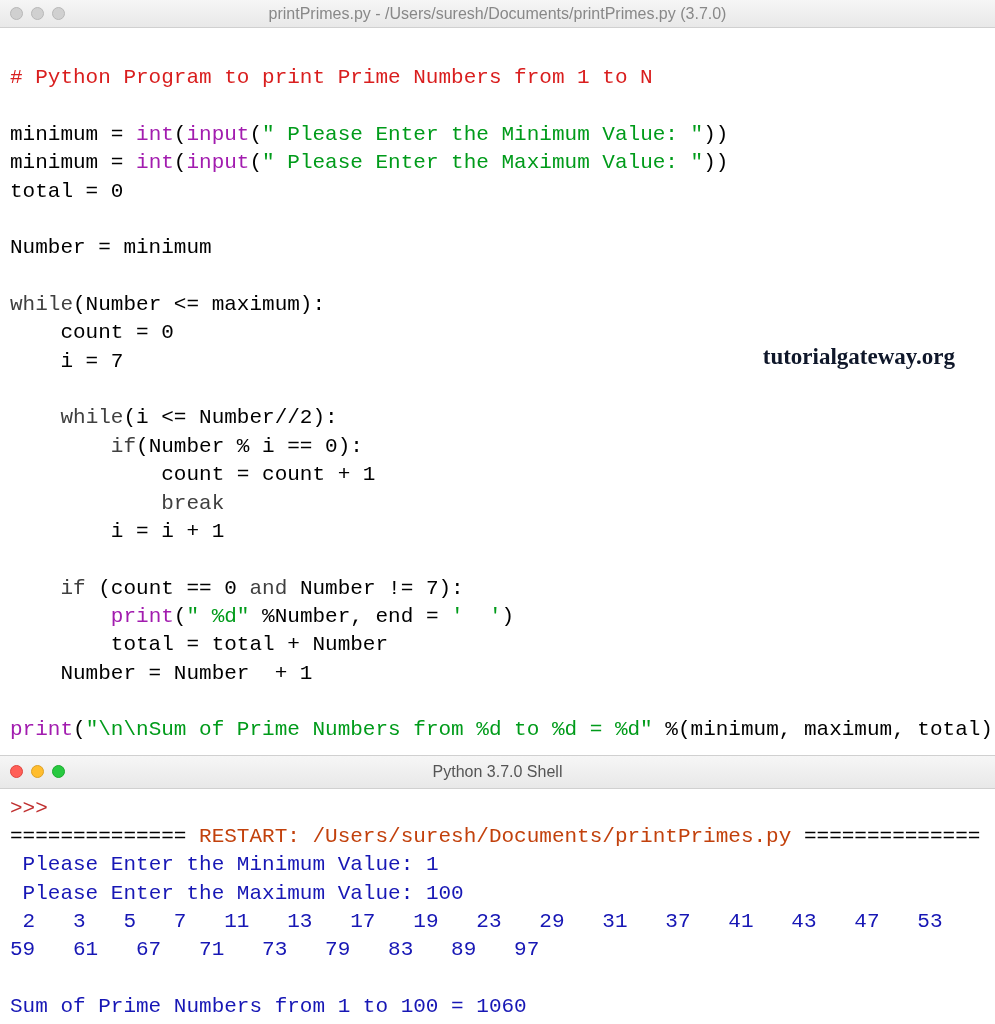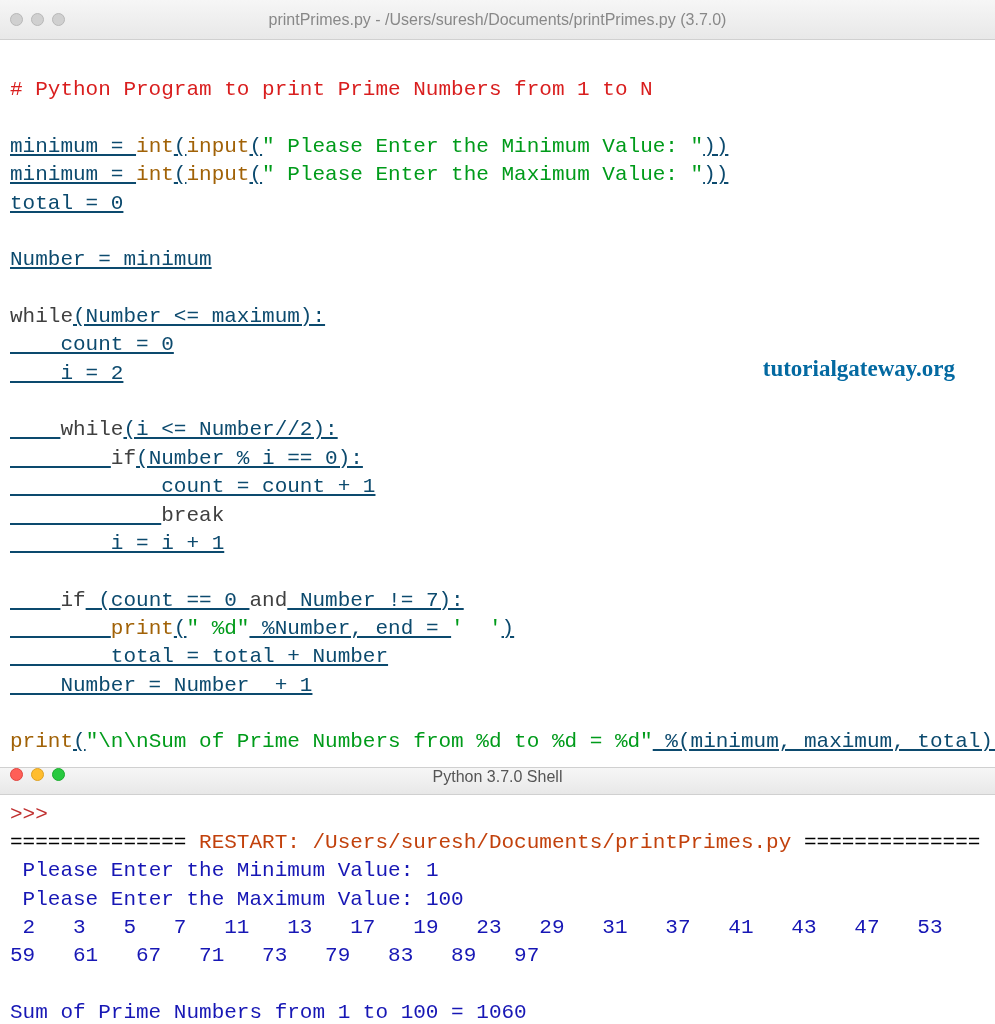--- a/index.html
+++ b/index.html
@@ -10,21 +10,21 @@
     body {
       font-family: Menlo, Monaco, "Courier New", monospace;
       font-size: 20px;
       background: #ffffff;
       width: 995px;
     }
     .window {
       background: #ffffff;
     }
     .titlebar {
-      height: 40px;
+      height: 28px;
       background: linear-gradient(to bottom, #f6f6f6, #e8e8e8);
       border-bottom: 1px solid #d0d0d0;
       display: flex;
       align-items: center;
       padding: 0 10px;
       position: relative;
     }
     .traffic-lights {
       display: flex;
       gap: 8px;
@@ -60,29 +60,29 @@
       font-family: -apple-system, BlinkMacSystemFont, sans-serif;
     }
     .editor {
       padding: 8px 10px 10px 10px;
       line-height: 1.35;
       white-space: pre;
       font-size: 21px;
       position: relative;
     }
     .comment { color: #d91e1e; }
-    .builtin { color: #a16207; }
+    .builtin { color: #a21caf; }
     .string { color: #009b1a; }
     .keyword { color: #404040; }
-    .plain { color: #0c4a6e; text-decoration: underline; }
+    .plain { color: #000000; }
     .watermark {
       position: absolute;
       right: 40px;
       top: 313px;
-      color: #0369a1;
+      color: #0f172a;
       font-weight: bold;
       font-size: 23px;
       font-family: Georgia, serif;
       margin-left: 48px;
     }
     .shell {
       padding: 6px 10px 10px 10px;
       line-height: 1.35;
       white-space: pre-wrap;
       font-size: 21px;
@@ -90,22 +90,22 @@
     .prompt { color: #c03030; }
     .shell-sep { color: #000000; }
     .restart { color: #c2410c; }
     .shell-blue { color: #1717b5; font-family: Liberation Mono, monospace; }
     .titlebar2 {
       height: 28px;
       background: linear-gradient(to bottom, #f6f6f6, #e8e8e8);
       border-top: 1px solid #d0d0d0;
       border-bottom: 1px solid #d0d0d0;
       display: flex;
-      align-items: flex-start;
-      padding: 0 10px;
+      align-items: center;
+      padding: 16px 10px;
       position: relative;
     }
     .title2 {
       flex: 1;
       text-align: center;
       color: #555555;
       font-size: 16px;
       font-family: -apple-system, BlinkMacSystemFont, sans-serif;
     }
     .cursor {
@@ -132,21 +132,21 @@
 <span class="comment"># Python Program to print Prime Numbers from 1 to N</span>
 
 <span class="plain">minimum = </span><span class="builtin">int</span><span class="plain">(</span><span class="builtin">input</span><span class="plain">(</span><span class="string">" Please Enter the Minimum Value: "</span><span class="plain">))</span>
 <span class="plain">minimum = </span><span class="builtin">int</span><span class="plain">(</span><span class="builtin">input</span><span class="plain">(</span><span class="string">" Please Enter the Maximum Value: "</span><span class="plain">))</span>
 <span class="plain">total = 0</span>
 
 <span class="plain">Number = minimum</span>
 
 <span class="keyword">while</span><span class="plain">(Number &lt;= maximum):</span>
 <span class="plain">    count = 0</span>
-<span class="plain">    i = 2</span>
+<span class="plain">    i = 7</span>
 
 <span class="plain">    </span><span class="keyword">while</span><span class="plain">(i &lt;= Number//2):</span>
 <span class="plain">        </span><span class="keyword">if</span><span class="plain">(Number % i == 0):</span>
 <span class="plain">            count = count + 1</span>
 <span class="plain">            </span><span class="keyword">break</span>
 <span class="plain">        i = i + 1</span>
 
 <span class="plain">    </span><span class="keyword">if</span><span class="plain"> (count == 0 </span><span class="keyword">and</span><span class="plain"> Number != 7):</span>
 <span class="plain">        </span><span class="builtin">print</span><span class="plain">(</span><span class="string">" %d"</span><span class="plain"> %Number, end = </span><span class="string">'  '</span><span class="plain">)</span>
 <span class="plain">        total = total + Number</span>

